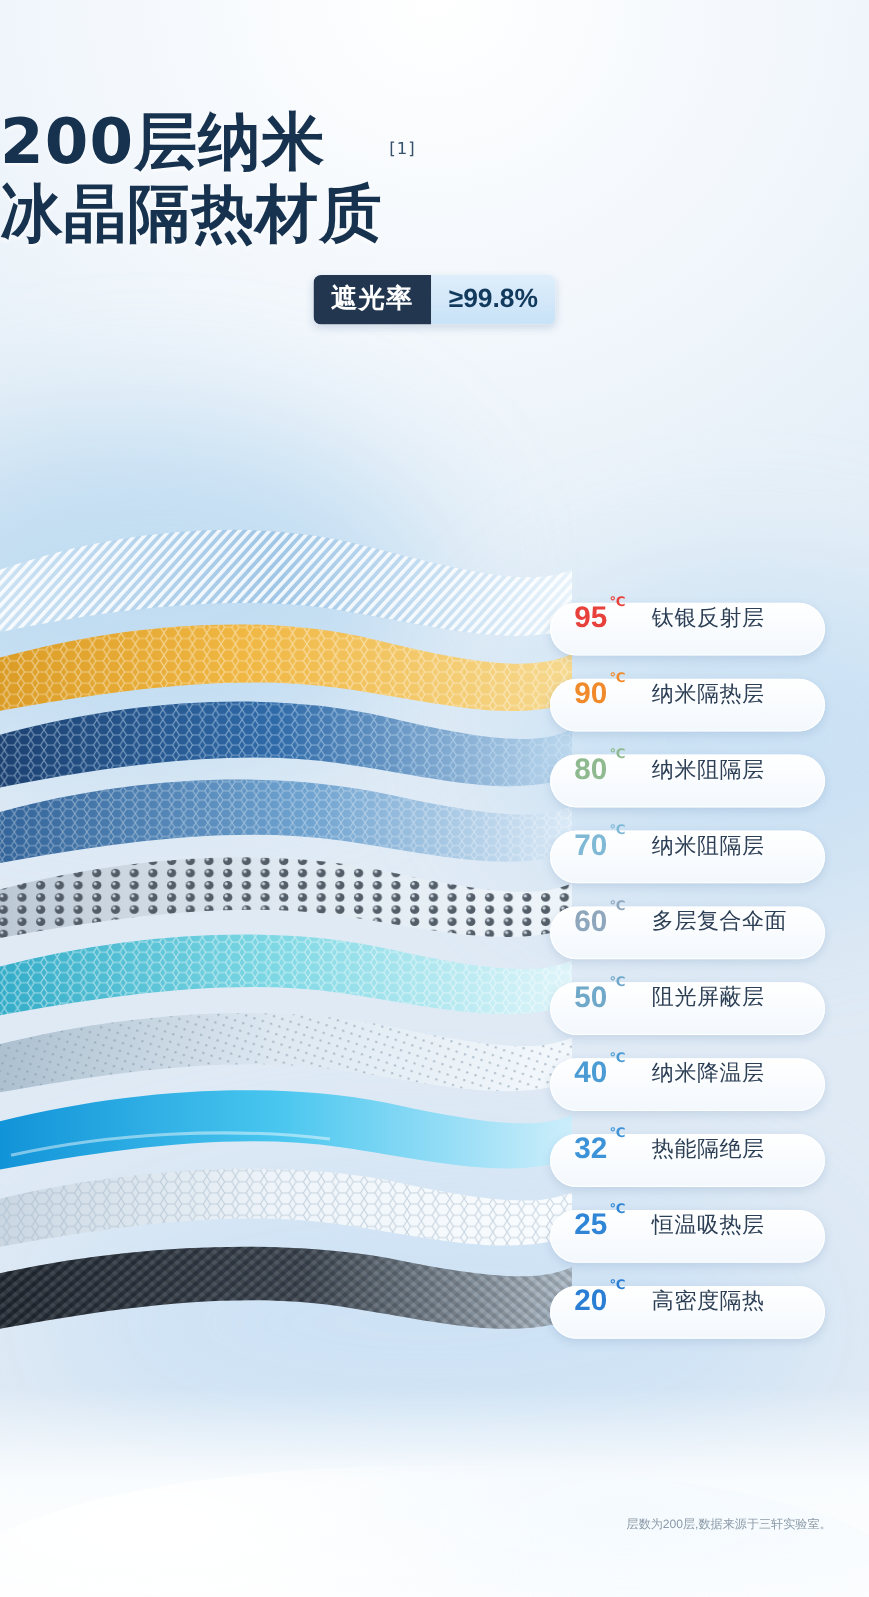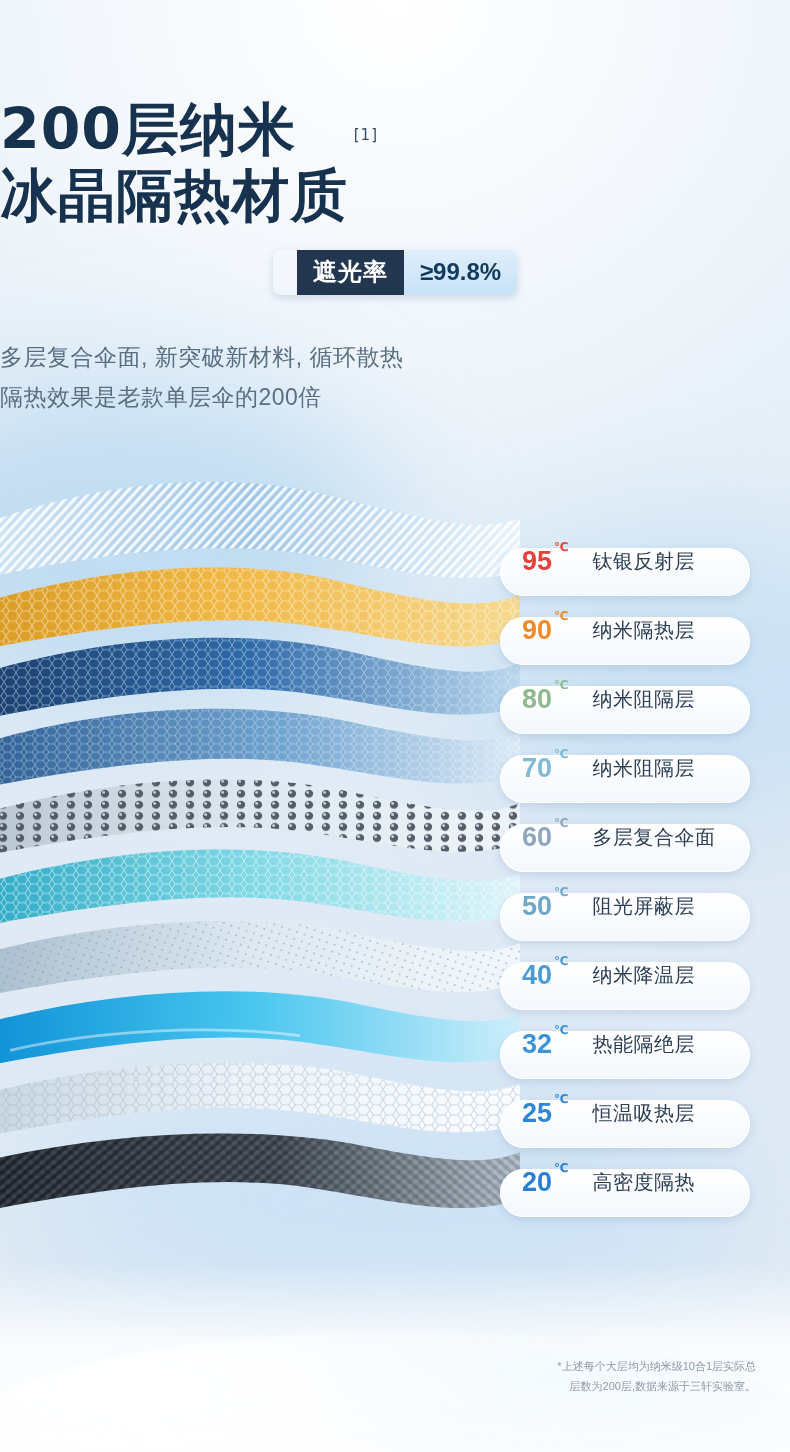--- a/index.html
+++ b/index.html
@@ -32,21 +32,20 @@
   }
   .title .l2{display:block;}
   .sup{
     font-size:15px;font-weight:normal;color:#35506b;
     position:absolute;right:-30px;top:6px;
   }
   .badge-row{margin-top:22px;display:flex;justify-content:center;align-items:stretch;}
   .badge-wrap{
     display:inline-flex;align-items:stretch;border-radius:7px;overflow:hidden;
     box-shadow:0 3px 8px rgba(40,80,130,.18);
-    padding-left:24px;
   }
   .badge-left{
     background:#22364f;color:#ffffff;font-size:24px;font-weight:bold;
     padding:8px 16px 9px;letter-spacing:1px;line-height:1.15;
   }
   .badge-right{
     background:linear-gradient(180deg,#dfeefb 0%,#c8e2f7 100%);
     color:#123a5c;font-size:24px;font-weight:bold;padding:8px 16px 9px;line-height:1.15;
     display:flex;align-items:center;
   }
@@ -106,24 +105,20 @@
       <span class="l2">冰晶隔热材质</span>
     </div>
 
     <div class="badge-row">
       <div class="badge-wrap">
         <div class="badge-left">遮光率</div>
         <div class="badge-right">≥99.8%</div>
       </div>
     </div>
 
-    <div class="subtitle">
-      <div>多层复合伞面, 新突破新材料, 循环散热</div>
-      <div>隔热效果是老款单层伞的200倍</div>
-    </div>
   </div>
 
   <div class="stack">
 
     <div class="layer" style="top:0px;">
       <svg viewBox="0 0 540 130" preserveAspectRatio="none">
         <defs>
           <linearGradient id="p1" x1="0" y1="0" x2="1" y2="0">
             <stop offset="0" stop-color="#cfe4f4"></stop>
               <stop offset="0.5" stop-color="#9fc6e6"></stop>
@@ -350,17 +345,16 @@
     <div class="label">
       <span class="temp" style="color:#2a7fd4">20</span>
         <span class="deg" style="color:#2a7fd4">℃</span>
       <span class="lname">高密度隔热</span>
     </div>
   </div>
 
   <div class="snow"></div>
 
   <div class="footnote">
-    <div>*上述每个大层均为纳米级10合1层实际总</div>
     <div>层数为200层,数据来源于三轩实验室。</div>
   </div>
 
 </div>
 
 </body></html>

